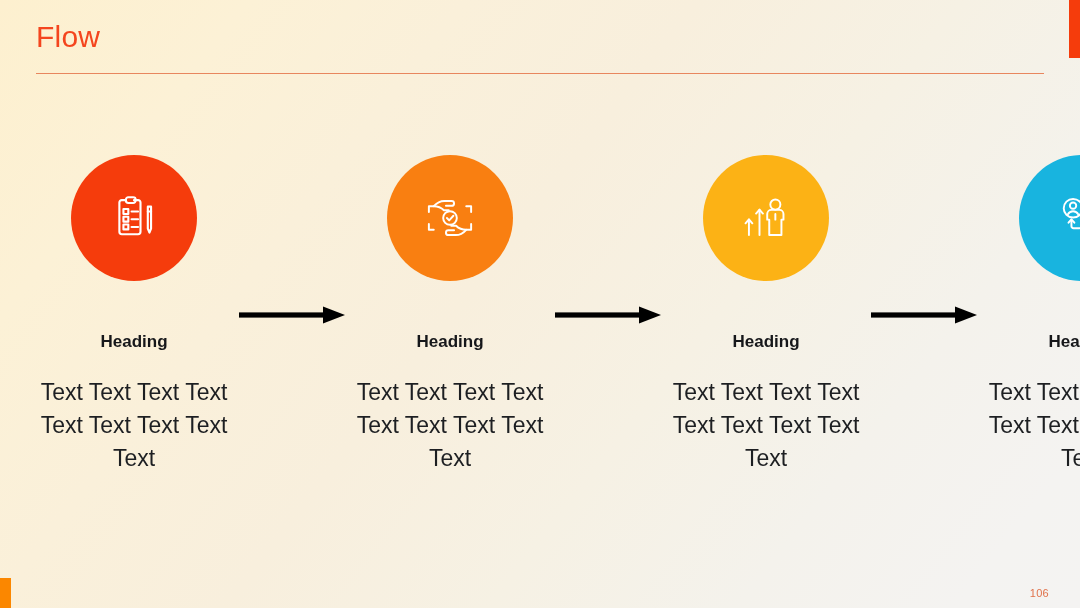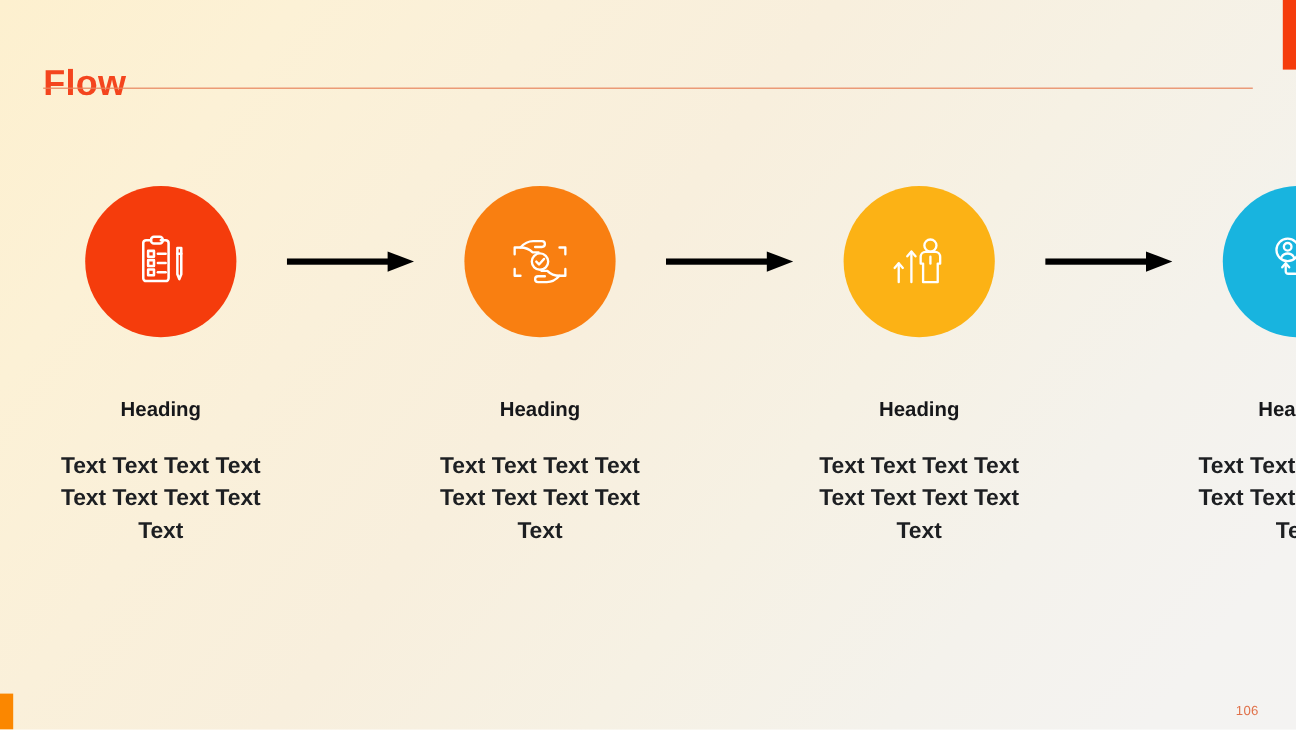--- a/index.html
+++ b/index.html
@@ -45,43 +45,42 @@
     height: 30px;
     background: #fb8700;
   }
 
   
   .slide-title {
     position: absolute;
     left: 36px;
     top: 22px;
     font-size: 30px;
-    font-weight: bold;
+    font-weight: normal;
     color: #f4451e;
     letter-spacing: 0.2px;
     line-height: 1;
-    margin-top: 33px;
   }
   .title-rule {
     position: absolute;
     left: 36px;
     top: 73px;
     width: 1008px;
     height: 1px;
     background: #e8865e;
   }
 
   
   .flow {
     position: absolute;
     left: 36px;
     top: 155px;
     width: 1008px;
     display: flex;
-    align-items: flex-start;
+    align-items: center;
     justify-content: space-between;
   }
   .step {
     width: 218px;
     display: flex;
     flex-direction: column;
     align-items: center;
   }
   .circle {
     width: 126px;
@@ -99,22 +98,22 @@
   .step-heading {
     margin-top: 51px;
     font-size: 17px;
     font-weight: bold;
     color: #16171a;
     text-align: center;
     line-height: 1.2;
   }
   .step-body {
     margin-top: 24px;
-    font-size: 19px;
-    font-weight: bold;
+    font-size: 23px;
+    font-weight: normal;
     color: #1d1f22;
     text-align: center;
     line-height: 1.42;
     width: 196px;
   }
 
   
   .connector {
     width: 120px;
     height: 126px;

